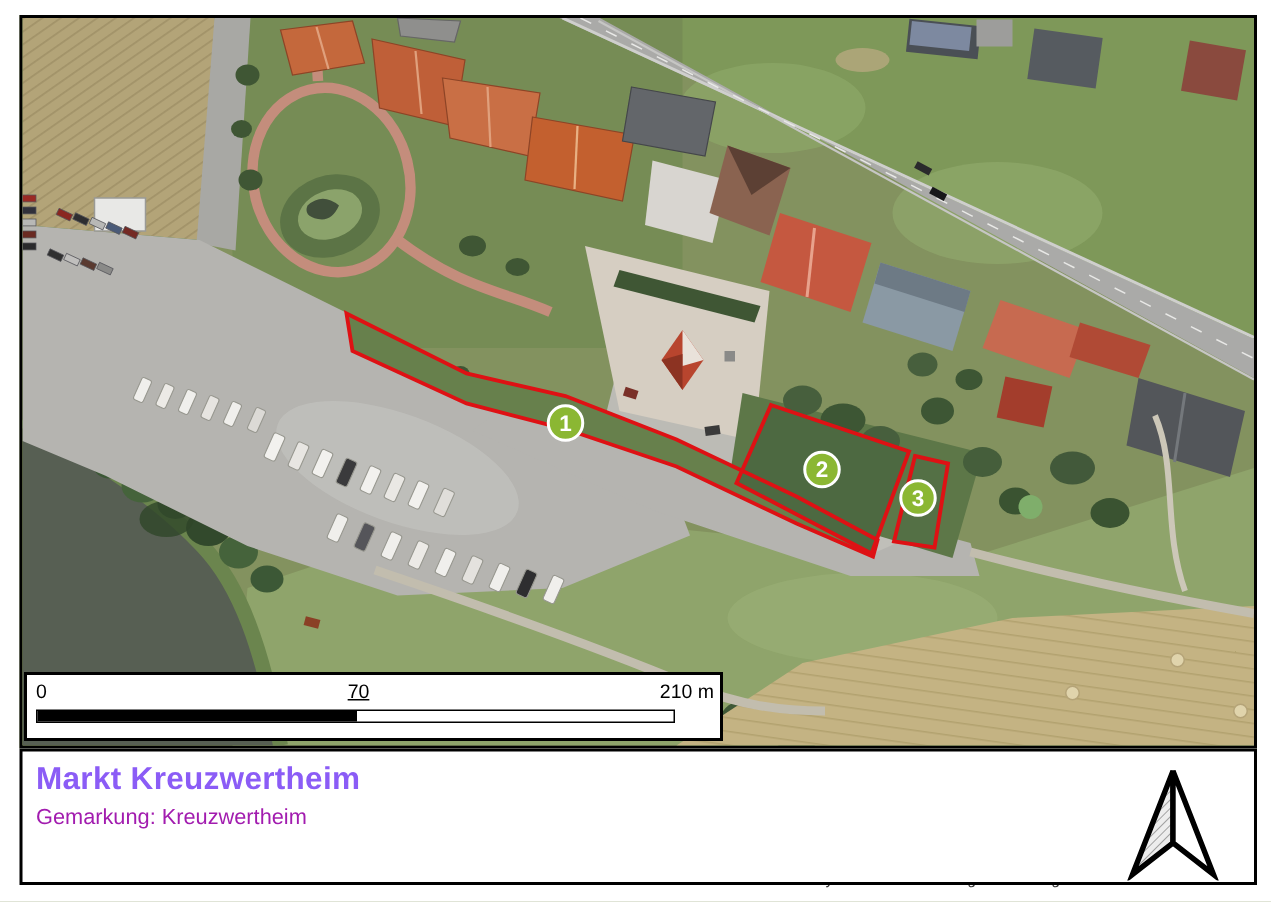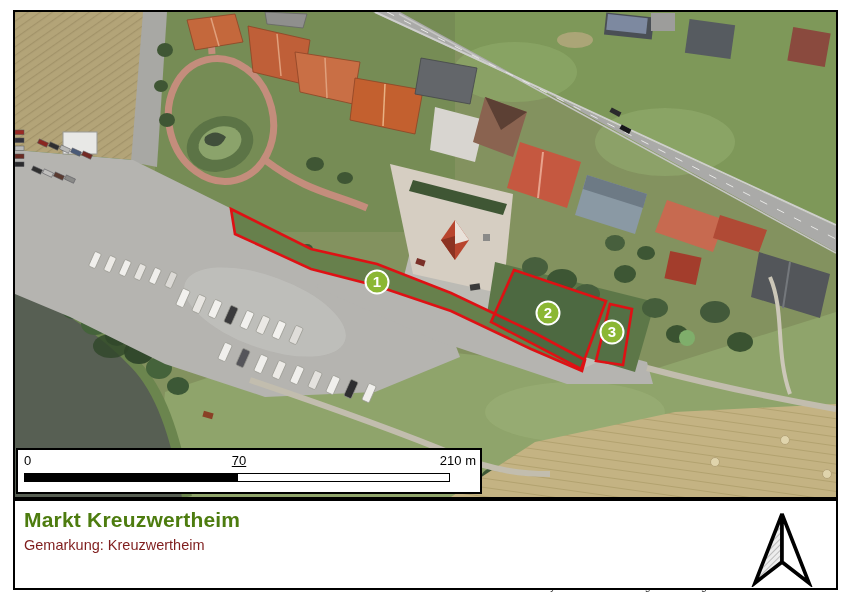--- a/index.html
+++ b/index.html
@@ -13,22 +13,22 @@
   .scale-box{position:absolute;left:16px;top:448px;width:462px;height:42px;background:#fff;border:2px solid #000;z-index:5;}
   .scale-box .tick{position:absolute;top:3px;font-size:13px;color:#000;}
   .tick-0{left:6px;}
   .tick-70{left:221px;transform:translateX(-50%);text-decoration:underline;}
   .tick-140{right:4px;}
   .scale-track{position:absolute;left:6px;top:23px;width:426px;height:9px;border:1.5px solid #000;background:#fff;box-sizing:border-box;}
   .scale-fill{position:absolute;left:0;top:0;height:100%;width:50.2%;background:#000;}
 
   
   .title-box{position:absolute;left:13px;top:499px;width:821px;height:87px;border:2px solid #000;background:#fff;z-index:4;}
-  .map-title{margin:7px 0 0 9px;font-size:21px;font-weight:700;color:#4d7c0f;letter-spacing:.2px;}
-  .sub-line{margin:5px 0 0 9px;font-size:14.5px;color:#7f1d1d;}
+  .map-title{margin:7px 0 0 9px;font-size:21px;font-weight:700;color:#8b5cf6;letter-spacing:.2px;}
+  .sub-line{margin:5px 0 0 9px;font-size:14.5px;color:#a21caf;}
   .sub-line + .sub-line{margin-top:3px;}
   .copyright{position:absolute;right:117px;bottom:9px;font-size:10.5px;color:#333;}
   .north-arrow{position:absolute;left:751px;top:511px;z-index:6;}
 </style>
 </head>
 <body>
 
 <div class="map-frame">
   <svg width="821" height="485" viewBox="0 0 821 485">
     <defs>

